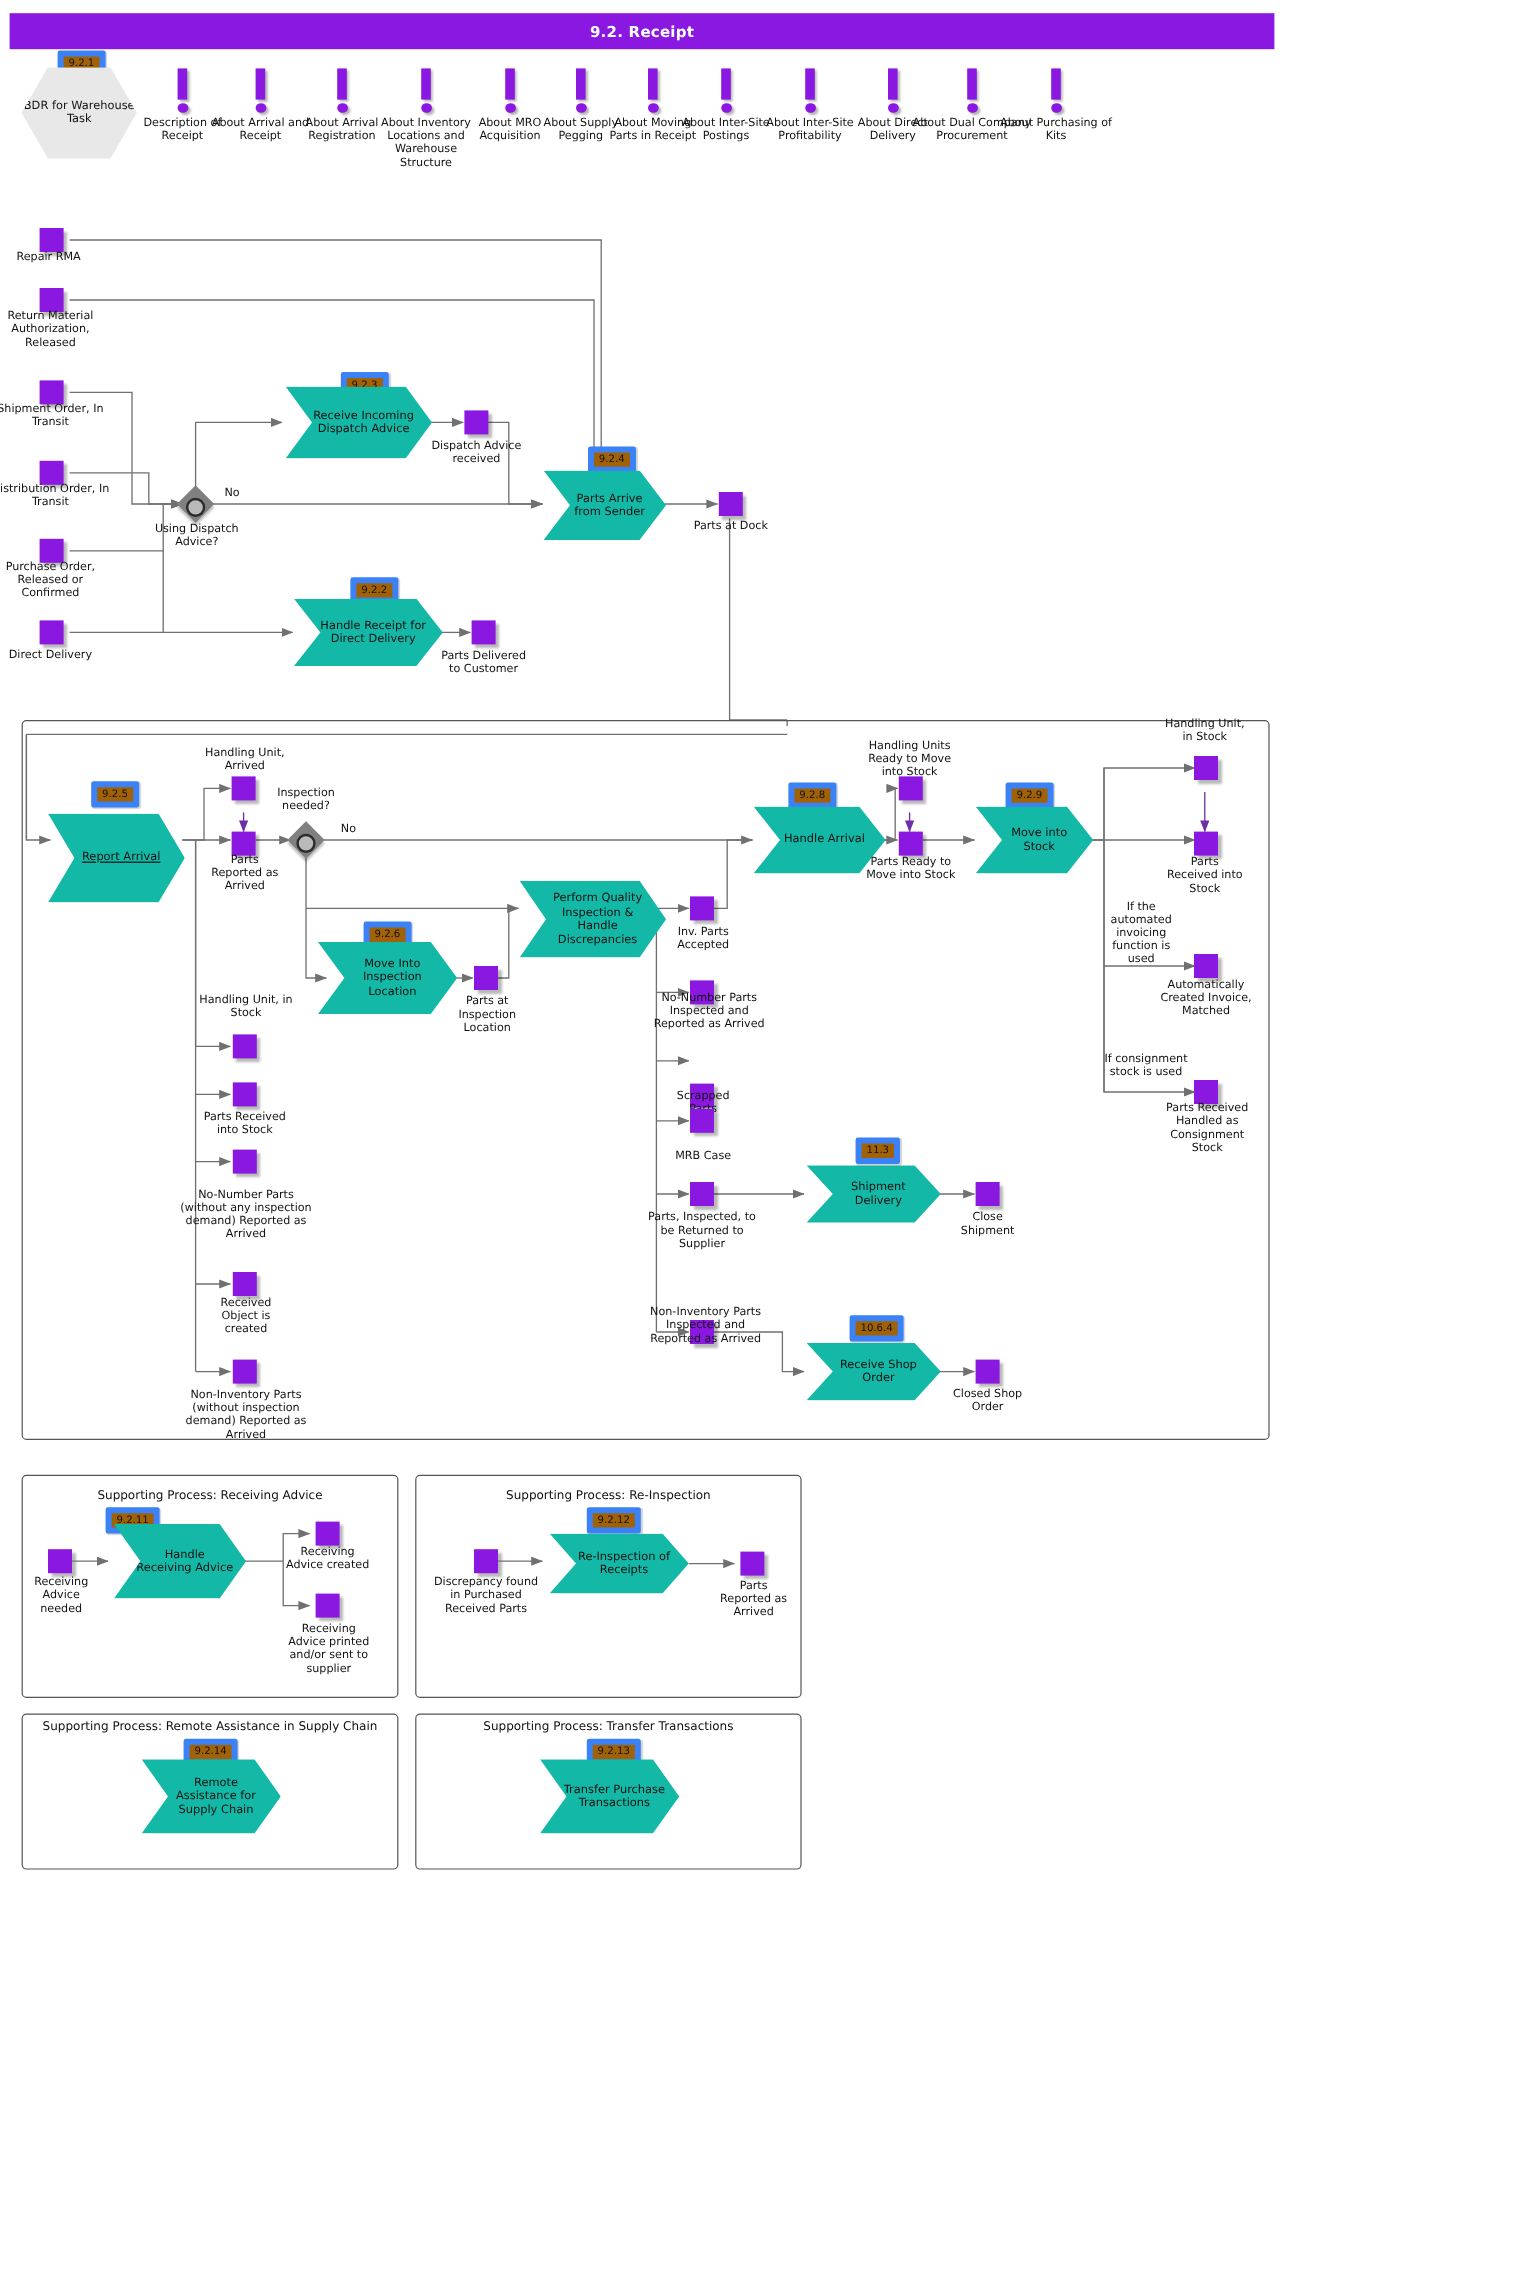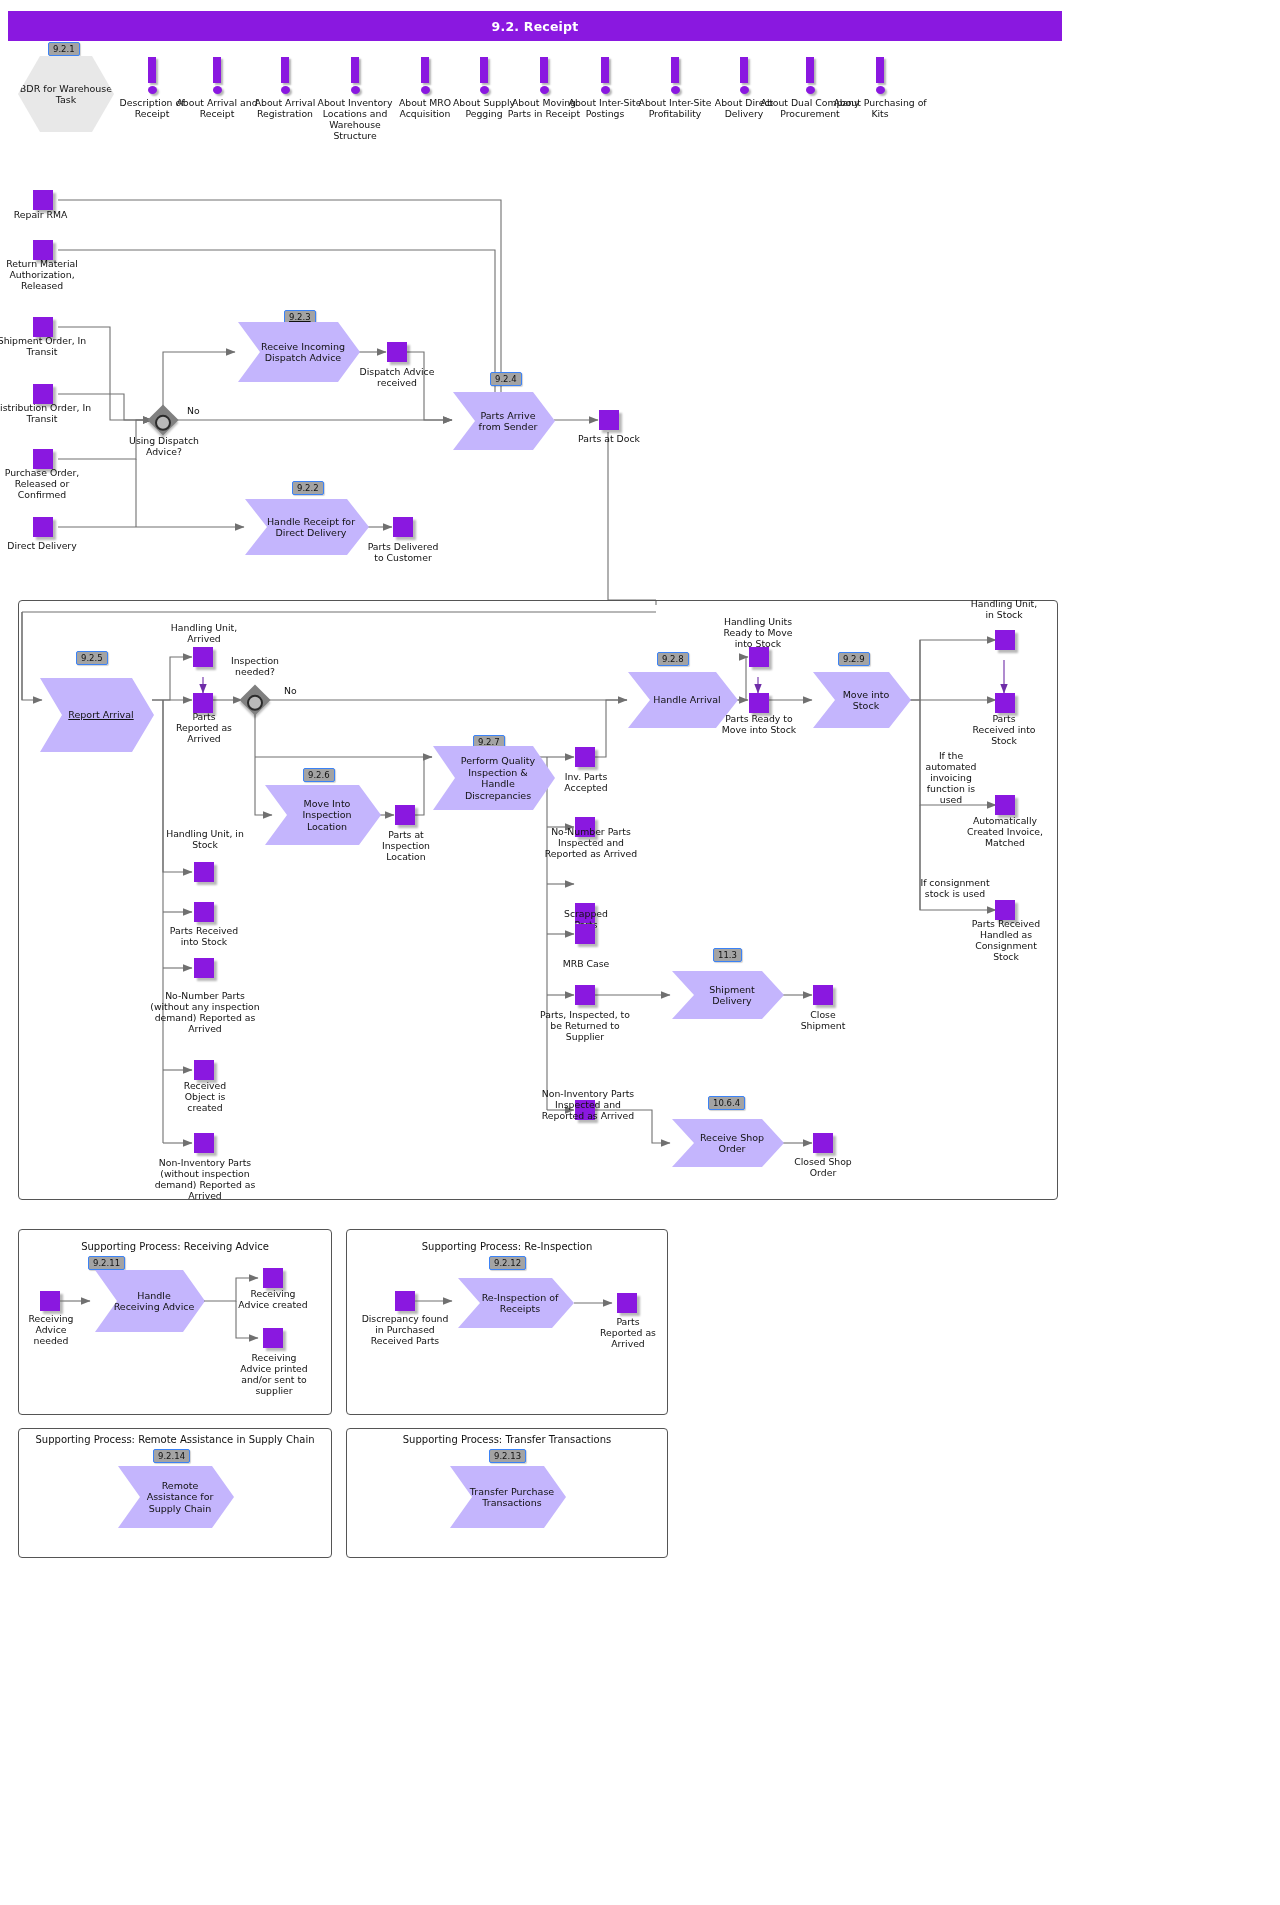--- a/index.html
+++ b/index.html
@@ -14,21 +14,21 @@
   
   .title-bar{
     position:absolute; left:8px; top:11px; width:1054px; height:30px;
     background:#8A18E0; color:#fff; display:flex; align-items:center;
     justify-content:center; font-size:12.5px; font-weight:bold;
     letter-spacing:.2px;
   }
 
   
   .proc{
-    position:absolute; background:#c4b5fd;
+    position:absolute; background:#14b8a6;
     display:flex; align-items:center; justify-content:center;
     text-align:center; font-size:9.5px; line-height:11.5px; color:#111;
     clip-path: polygon(0 0, calc(100% - 22px) 0, 100% 50%, calc(100% - 22px) 100%, 0 100%, 22px 50%);
     filter: drop-shadow(3px 3px 2px rgba(0,0,0,.28));
     padding:0 10px 0 18px;
   }
 
   
   .hexa{
     position:absolute; background:#E8E8E8;
@@ -57,21 +57,21 @@
 
   
   .lbl{
     position:absolute; text-align:center; font-size:9.3px; line-height:11px;
     color:#111;
   }
   .lbl.left{ text-align:left; }
 
   
   .tag{
-    position:absolute; border:1px solid #3b82f6; background:#a3a3a3;
+    position:absolute; border:5px solid #3b82f6; background:#a16207;
     font-size:8.5px; line-height:10px; padding:1px 4px; color:#111;
     border-radius:2px; box-shadow:1px 1px 1px rgba(0,0,0,.18);
     white-space:nowrap;
   }
 
   
   .info{ position:absolute; width:30px; }
   .info .bar{
     width:8px; height:26px; background:#8A18E0; margin:0 auto;
     box-shadow:2px 2px 2px rgba(0,0,0,.3);
@@ -332,21 +332,21 @@
   <div class="lbl left" style="left:284px; top:685px; width:30px;">No</div>
 
   <div class="tag" style="left:303px; top:768px;">9.2.6</div>
   <div class="proc" style="left:265px; top:785px; width:116px; height:60px;">
     <span>Move Into Inspection Location</span>
   </div>
   <div class="evt" style="left:395px; top:805px;"></div>
   <div class="lbl" style="left:368px; top:829px; width:76px;">Parts at Inspection Location</div>
 
   <div class="tag" style="left:473px; top:735px;">9.2.7</div>
-  <div class="proc" style="left:433px; top:730px; width:122px; height:64px; margin-top:16px;">
+  <div class="proc" style="left:433px; top:730px; width:122px; height:64px; margin-top:4px;">
     <span>Perform Quality Inspection &amp; Handle Discrepancies</span>
   </div>
 
   <div class="lbl" style="left:165px; top:828px; width:80px;">Handling Unit, in Stock</div>
   <div class="evt" style="left:194px; top:862px;"></div>
 
   <div class="evt" style="left:194px; top:902px;"></div>
   <div class="lbl" style="left:168px; top:925px; width:72px;">Parts Received into Stock</div>
 
   <div class="evt" style="left:194px; top:958px;"></div>

